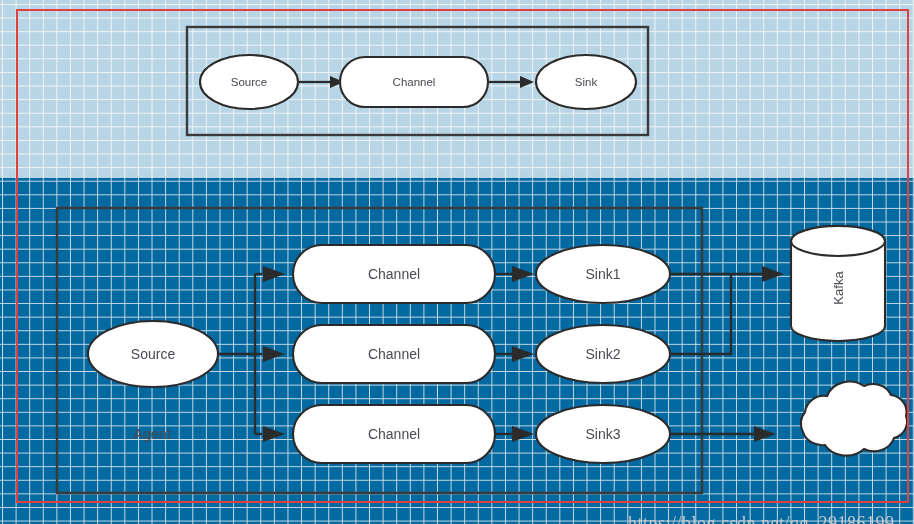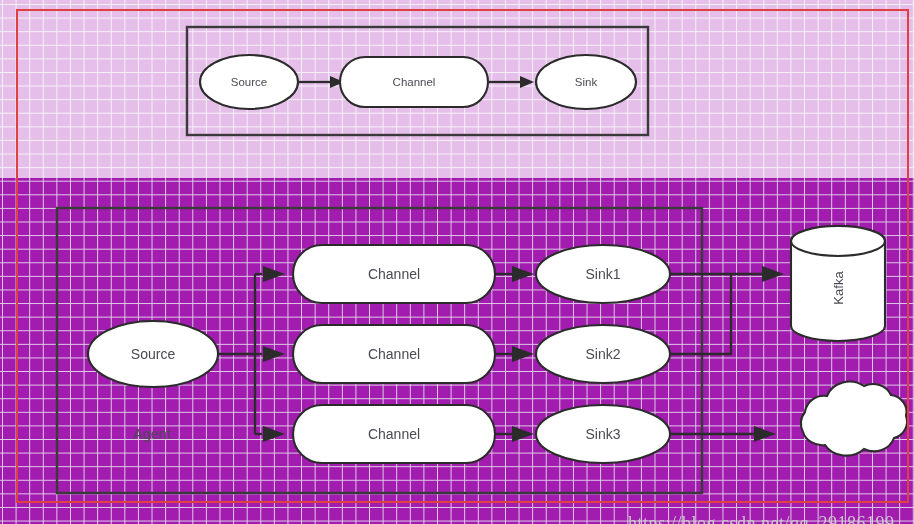--- a/index.html
+++ b/index.html
@@ -7,21 +7,21 @@
     padding: 0;
     background: #ffffff;
   }
   body {
     font-family: "Liberation Sans", sans-serif;
   }
   #canvas {
     position: relative;
     width: 914px;
     height: 524px;
-    background: #a21caf;
+    background: #0369a1;
     overflow: hidden;
   }
   
   #grid-layer {
     position: absolute;
     left: 0; top: 0;
     width: 914px; height: 524px;
     background-image:
       linear-gradient(to right, #e9ecef 1px, transparent 1px),
       linear-gradient(to bottom, #e9ecef 1px, transparent 1px);

